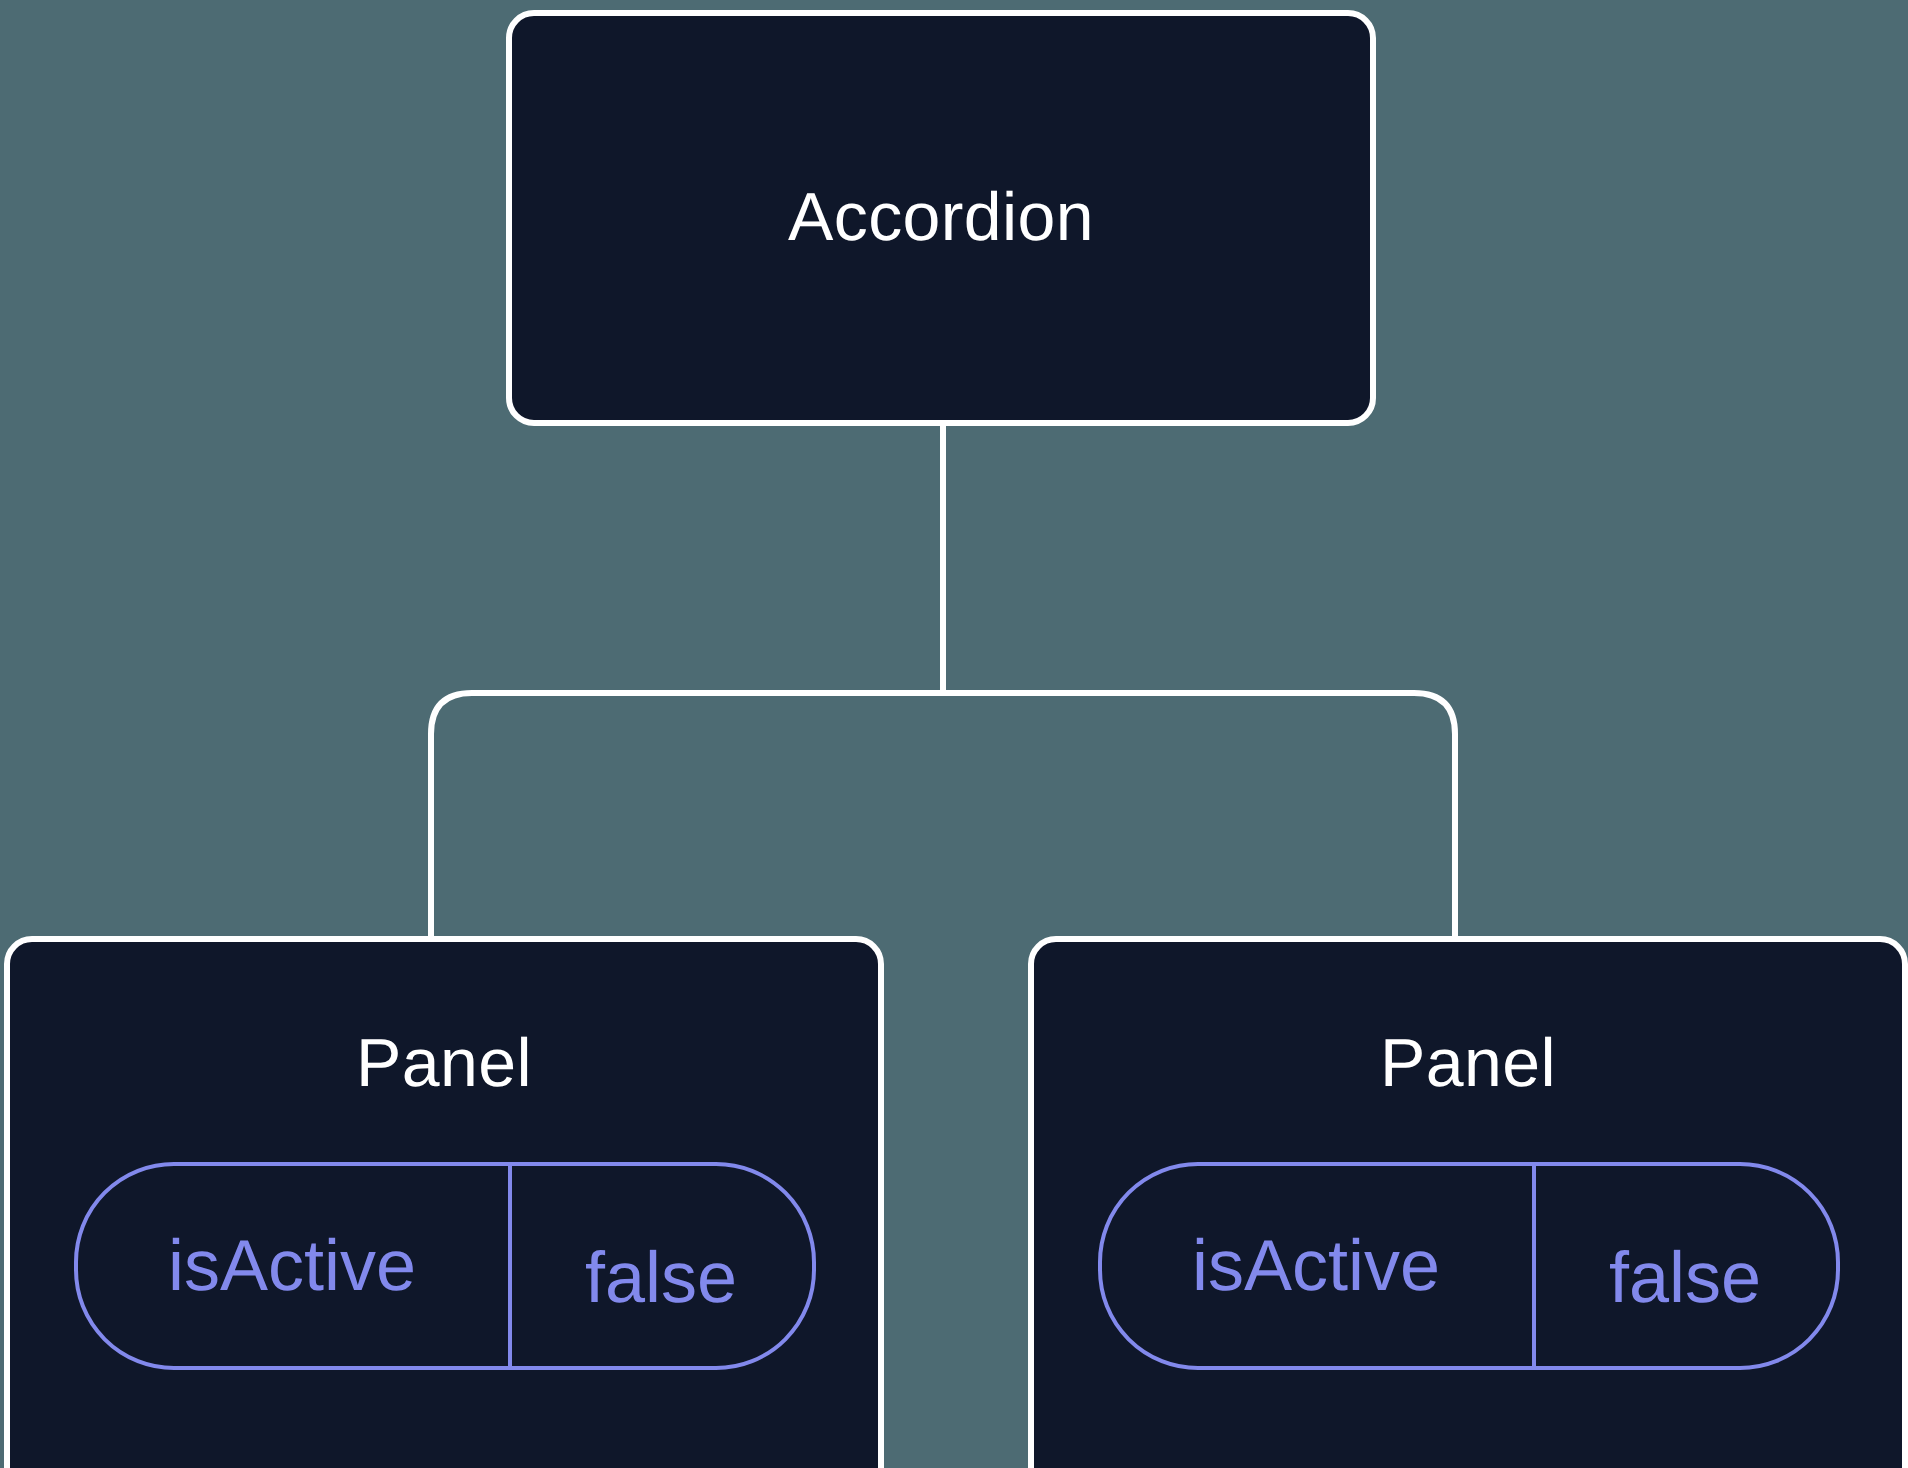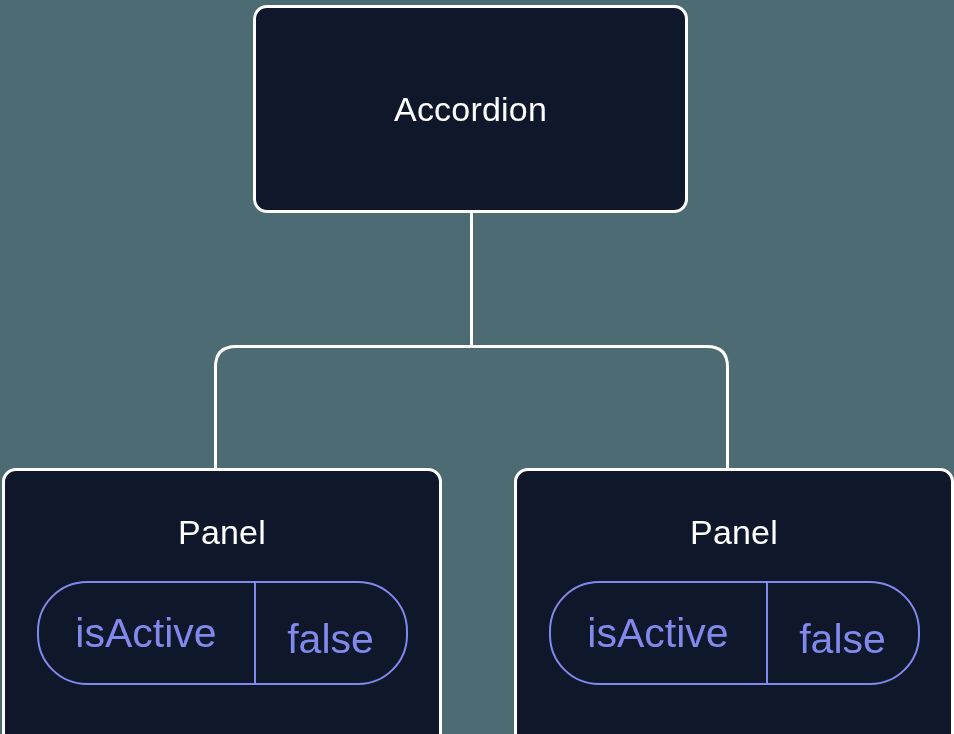--- a/index.html
+++ b/index.html
@@ -67,21 +67,21 @@
 
   
   .prop-badge {
     margin-top: 32px;
     display: flex;
     align-items: stretch;
     height: 100px;
     border: 2px solid #8289ec;
     border-radius: 50px;
     color: #8289ec;
-    font-size: 41px;
+    font-size: 36px;
     line-height: 1;
     overflow: hidden;
   }
   .prop-key,
   .prop-value {
     display: flex;
     align-items: center;
     justify-content: center;
     white-space: nowrap;
   }

